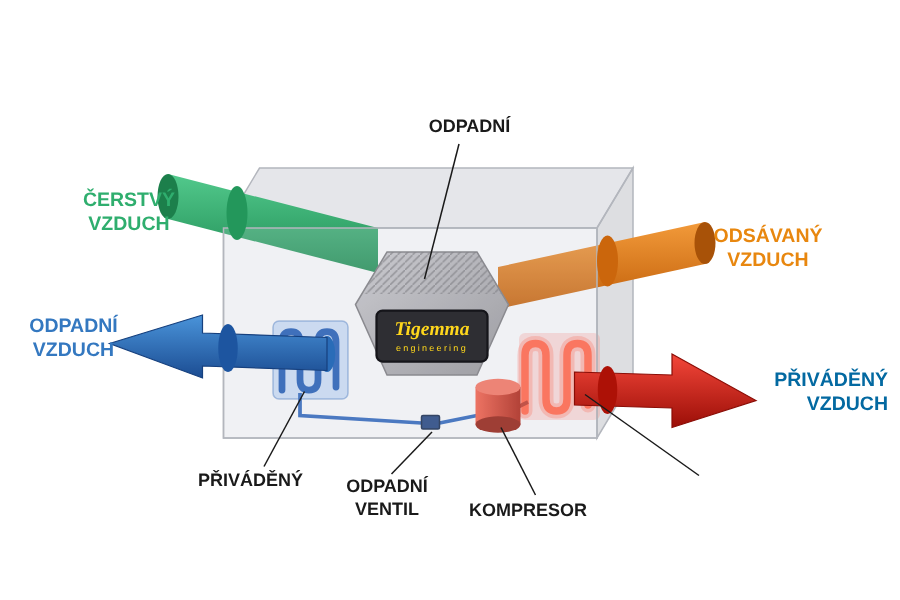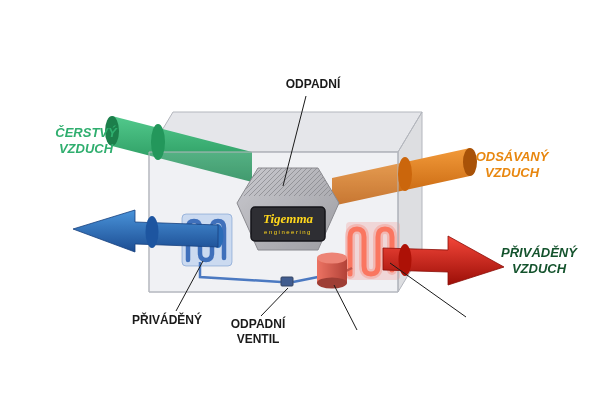--- a/index.html
+++ b/index.html
@@ -1,25 +1,25 @@
 <!DOCTYPE html>
 <html><head>
 <meta charset="utf-8">
 <style>
   html,body{margin:0;padding:0;background:#ffffff;font-family:"Liberation Sans",sans-serif;}
   .stage{position:relative;width:600px;height:400px;background:#ffffff;overflow:hidden;}
   .stage svg{position:absolute;left:0;top:0;}
   .lbl{position:absolute;font-weight:bold;text-align:center;line-height:1.25;
        transform:translateX(-50%);color:#1a1a1a;font-size:12px;}
-  .lbl.big{font-size:13px;font-style:italic;}
+  .lbl.big{font-size:13px;}
   .lbl.nowrap{white-space:nowrap;}
   .lbl.green{color:#2fae6e;}
   .lbl.orange{color:#e8870f;}
   .lbl.blue{color:#3478c0;}
-  .lbl.red{color:#14532d;}
+  .lbl.red{color:#0369a1;text-align:right;}
   .brandname{font-family:"Liberation Serif",serif;font-style:italic;font-weight:bold;}
   .brandsub{letter-spacing:1.5px;}
 </style>
 </head>
 <body>
 
 <div class="stage">
 
   <svg width="600" height="400" viewBox="0 0 600 400">
     <defs>
@@ -101,17 +101,19 @@
     <path d="M306,96 L283,186" stroke="#1a1a1a" stroke-width="1" fill="none"></path>
     <path d="M176,311 L203,261" stroke="#1a1a1a" stroke-width="1" fill="none"></path>
     <path d="M261,316 L288,288" stroke="#1a1a1a" stroke-width="1" fill="none"></path>
     <path d="M357,330 L334,285" stroke="#1a1a1a" stroke-width="1" fill="none"></path>
     <path d="M466,317 L390,263" stroke="#1a1a1a" stroke-width="1" fill="none"></path>
   </svg>
 
   <div class="lbl nowrap" style="left:313px;top:77px;">ODPADNÍ</div>
   <div class="lbl big green" style="left:86px;top:125px;width:86px;">ČERSTVÝ VZDUCH</div>
   <div class="lbl big orange" style="left:512px;top:149px;width:96px;">ODSÁVANÝ VZDUCH</div>
+  <div class="lbl big blue" style="left:49px;top:209px;width:86px;">ODPADNÍ VZDUCH</div>
   <div class="lbl big red" style="left:539px;top:245px;width:106px;">PŘIVÁDĚNÝ VZDUCH</div>
   <div class="lbl nowrap" style="left:167px;top:313px;">PŘIVÁDĚNÝ</div>
   <div class="lbl" style="left:258px;top:317px;width:86px;">ODPADNÍ VENTIL</div>
+  <div class="lbl nowrap" style="left:352px;top:333px;">KOMPRESOR</div>
 
 </div>
 
 </body></html>

